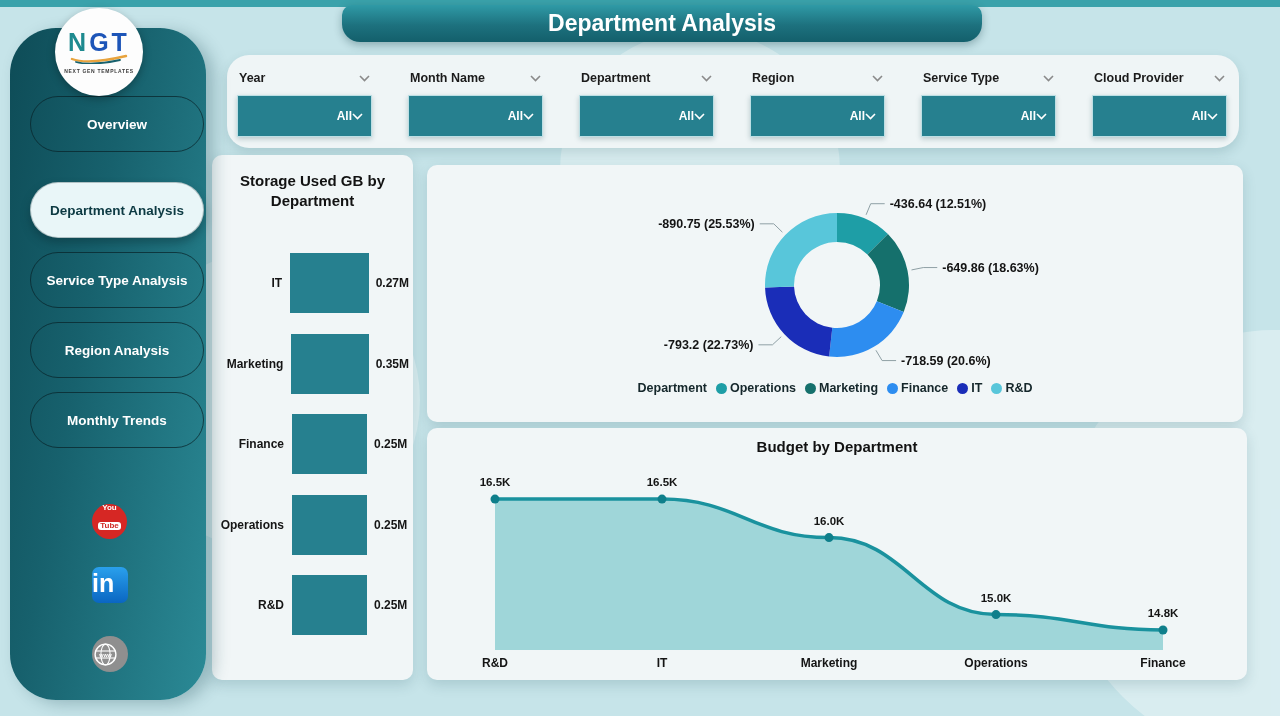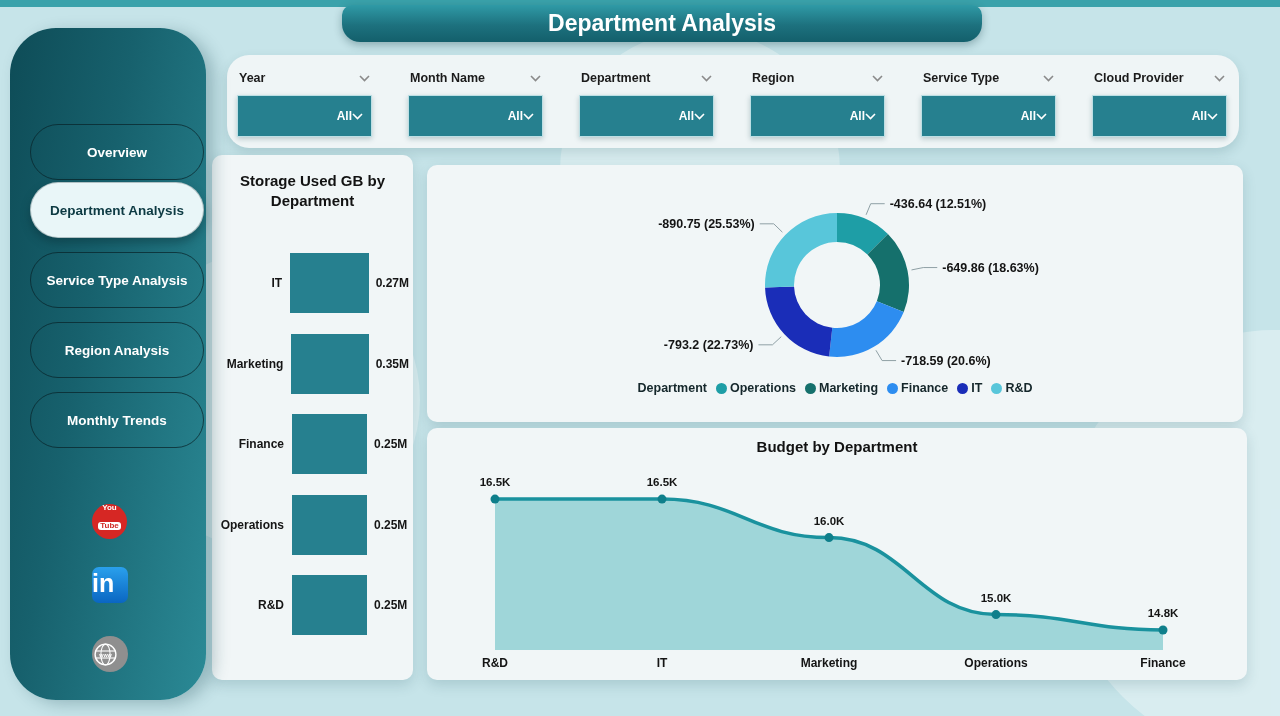--- a/index.html
+++ b/index.html
@@ -88,21 +88,21 @@
 
 <div id="stage">
   <div class="top-strip"></div>
 
   <div class="bubble" style="left:560px; top:30px; width:280px; height:280px;"></div>
   <div class="bubble" style="left:120px; top:250px; width:300px; height:300px;"></div>
   <div class="bubble" style="left:1060px; top:330px; width:430px; height:430px;"></div>
 
   <aside class="sidebar">
     <nav id="nav">
-        <div class="nav-btn" style="top: 96px;">Overview</div>
+        <div class="nav-btn" style="top: 68px;">Overview</div>
         <div class="nav-btn active" style="top: 154px;">Department Analysis</div>
         <div class="nav-btn" style="top: 224px;">Service Type Analysis</div>
         <div class="nav-btn" style="top: 294px;">Region Analysis</div>
         <div class="nav-btn" style="top: 364px;">Monthly Trends</div>
       </nav>
     <div id="social">
         <div class="soc yt" style="top: 476px;">
           <span class="l1">You</span>
           <span class="l2">Tube</span>
         </div>
@@ -114,20 +114,28 @@
   <circle cx="13.5" cy="13.5" r="10.4" fill="none" stroke="#fff" stroke-width="1.4"></circle>
   <ellipse cx="13.5" cy="13.5" rx="4.6" ry="10.4" fill="none" stroke="#fff" stroke-width="1.1"></ellipse>
   <line x1="3.4" y1="10" x2="23.6" y2="10" stroke="#fff" stroke-width="1.1"></line>
   <line x1="3.4" y1="17" x2="23.6" y2="17" stroke="#fff" stroke-width="1.1"></line>
   <text x="13.5" y="15.6" font-size="5.4" font-weight="bold" fill="#fff" text-anchor="middle">www</text>
           </svg>
         </div>
       </div>
   </aside>
 
+  <div class="logo">
+    <div class="logo-letters" id="logo-letters"><span style="color: rgb(30, 138, 143);">N</span><span style="color: rgb(29, 85, 184);">G</span><span style="color: rgb(29, 85, 184);">T</span></div>
+    <svg class="logo-swoosh" width="62" height="12" viewBox="0 0 62 12">
+      <path d="M4,7 Q20,13 58,4" fill="none" stroke="#e8a33d" stroke-width="2.4" stroke-linecap="round"></path>
+      <path d="M8,10 Q24,14 52,8" fill="none" stroke="#17616d" stroke-width="1.8" stroke-linecap="round"></path>
+    </svg>
+    <div class="logo-sub">NEXT GEN TEMPLATES</div>
+  </div>
 
   <div class="banner">Department Analysis</div>
 
   <section class="filter-card" id="filters">
       <div class="slicer">
         <div class="slicer-head">
           <span>Year</span>
           <svg width="11" height="7" viewBox="0 0 11 7">
             <polyline points="1,1 5.5,5.5 10,1" fill="none" stroke="#8a8a8a" stroke-width="1.6"></polyline>
           </svg>

